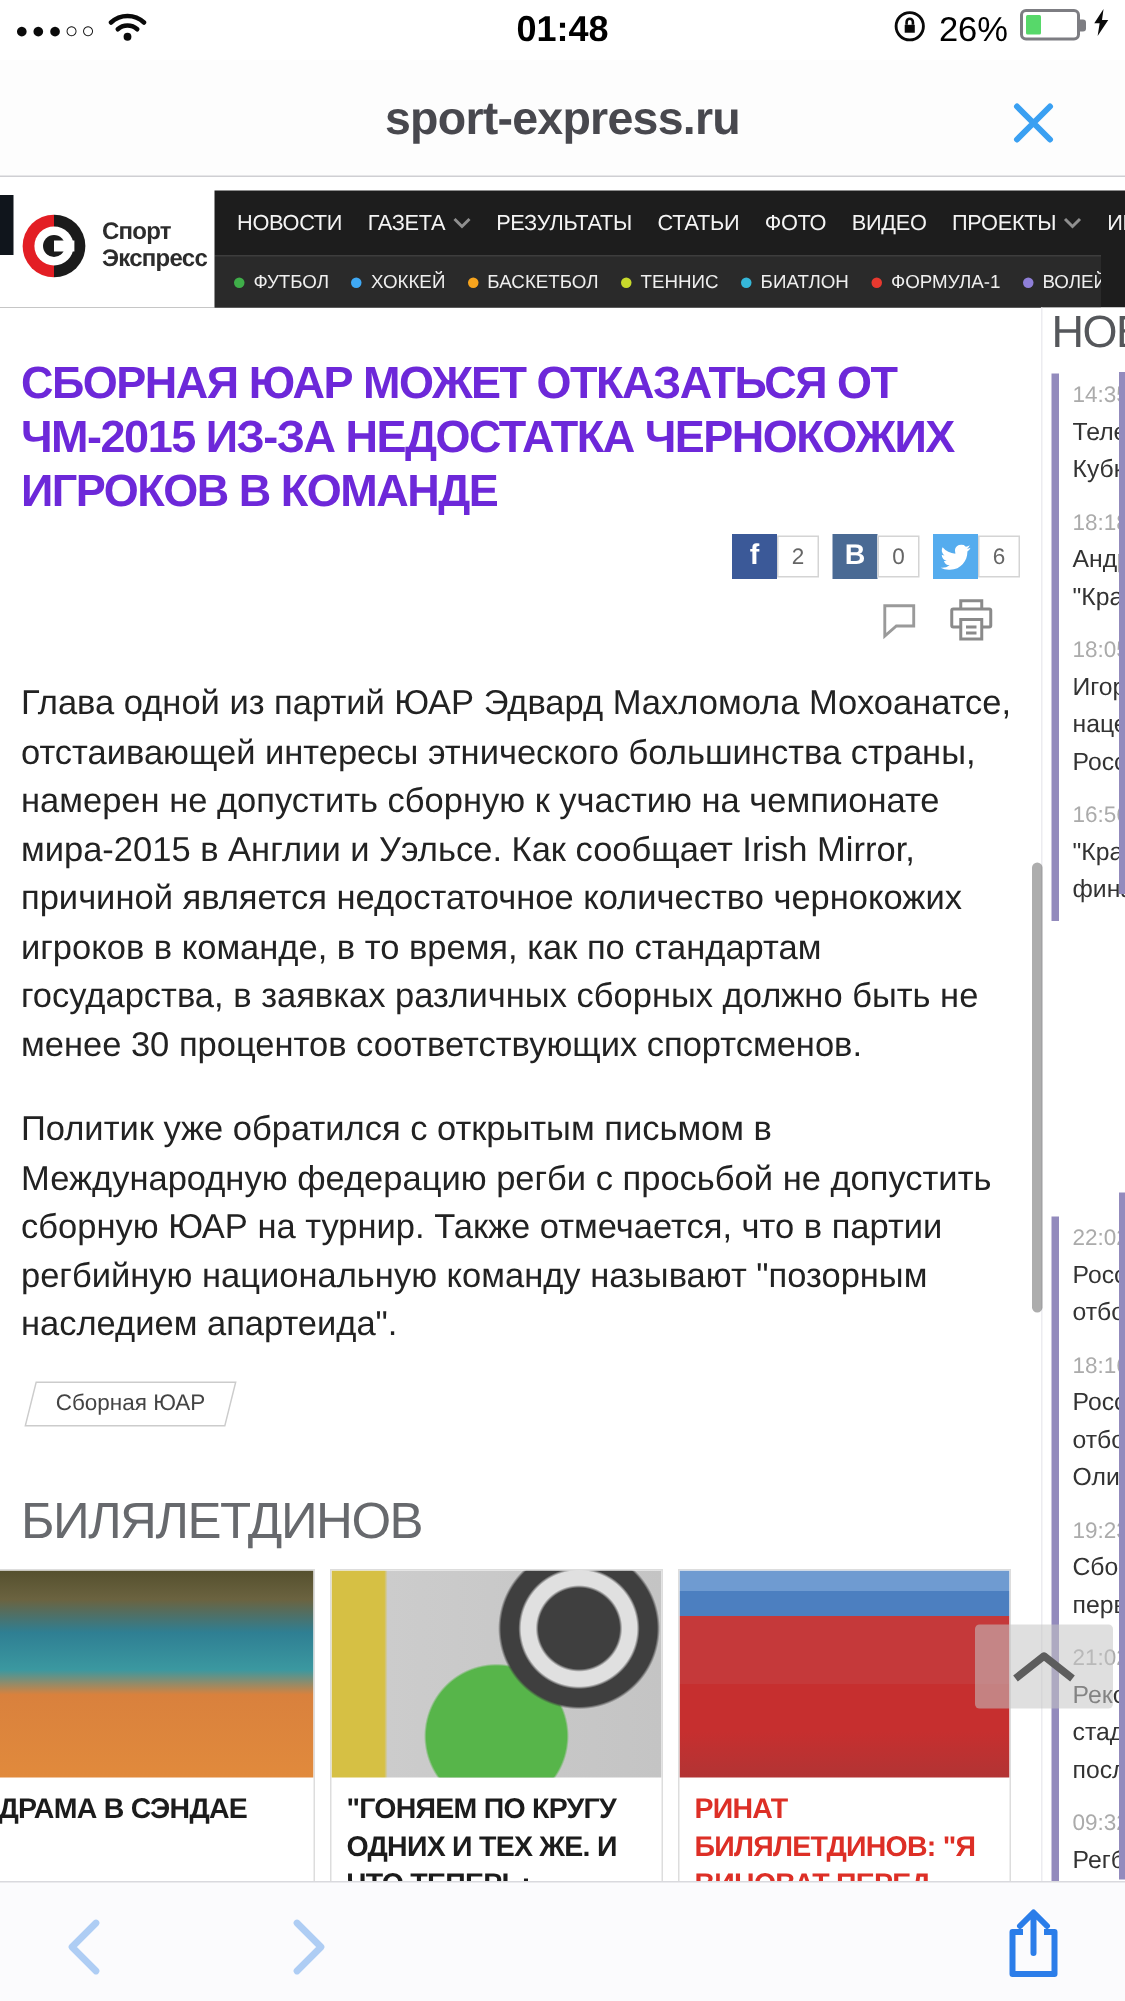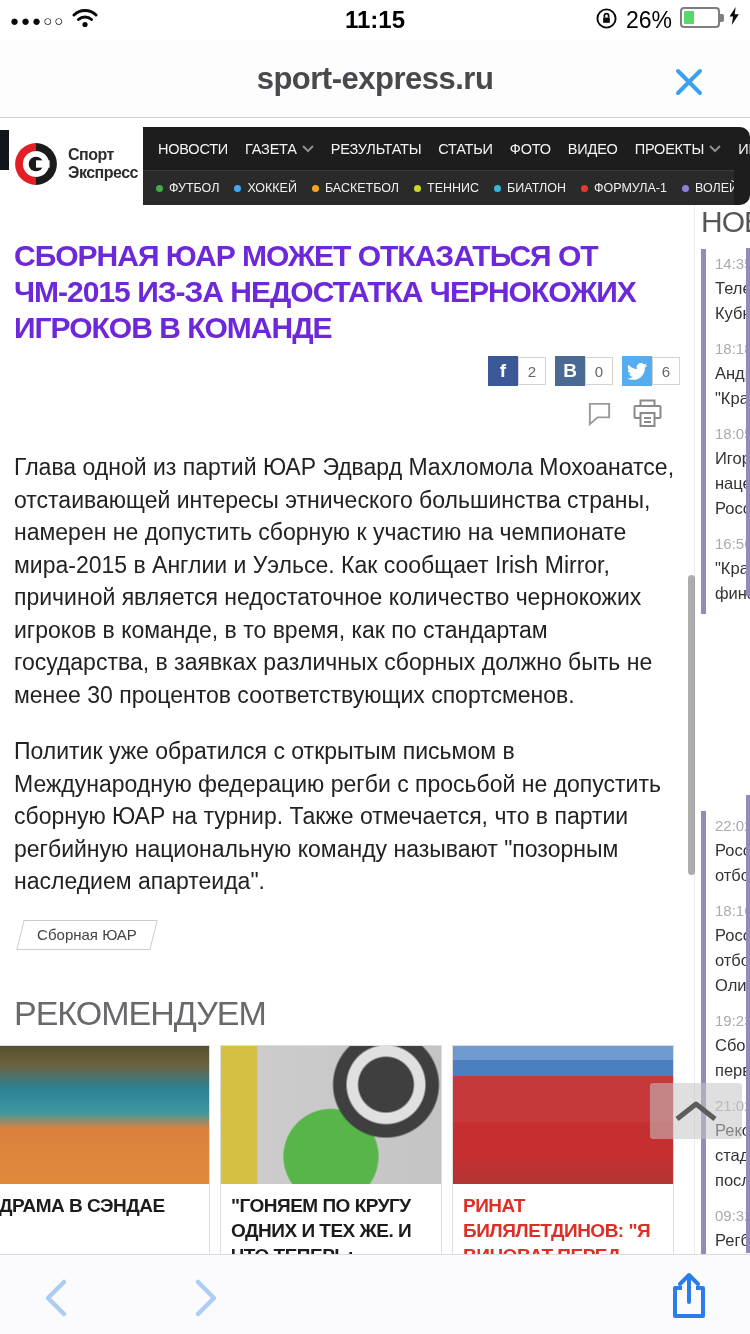--- a/index.html
+++ b/index.html
@@ -20,21 +20,21 @@
   .batt:after{ content:""; position:absolute; right:-6px; top:5px; width:4px; height:8px;
                background:#7d7d82; border-radius:0 2px 2px 0; }
 
   
   .titlebar{ position:absolute; top:40px; left:0; right:0; height:78px; background:#fdfdfd;
              border-bottom:1px solid #cfcfd3; display:flex; align-items:center; justify-content:center; }
   .urltitle{ font-size:31px; font-weight:700; color:#48484e; letter-spacing:-0.5px; }
   .closeX{ position:absolute; right:44px; top:25px; width:34px; height:34px; }
 
   
-  .siteheader{ position:absolute; top:127px; left:0; right:0; height:78px; background:#1d1d1d;border-radius:10px; }
+  .siteheader{ position:absolute; top:127px; left:0; right:0; height:78px; background:#1d1d1d; }
   .logo-panel{ position:absolute; left:0; top:-5px; width:143px; height:83px; background:#fff;
                display:flex; align-items:center; padding-left:13px; gap:9px; z-index:2; }
   .logo-sliver{ position:absolute; left:0; top:3px; width:9px; height:40px; background:#10151c; z-index:3; }
   .logo-text{ font-size:16px; line-height:18px; font-weight:700; color:#2c2c2c; letter-spacing:-0.5px; }
   .nav{ position:absolute; left:158px; top:0; right:0; height:43px; display:flex; align-items:center;
         gap:17px; overflow:hidden; white-space:nowrap; }
   .nav-item{ display:flex; align-items:center; gap:5px; color:#f4f4f4; font-size:14.5px;
              font-weight:500; letter-spacing:-0.2px; }
   .subnav{ position:absolute; left:143px; right:16px; top:43px; height:35px; background:#2a2a2a;
            border-top:1px solid #3d3d3d; display:flex; align-items:center; gap:15px;
@@ -104,21 +104,21 @@
 
   <div class="statusbar">
     <span class="sig">●●●○○</span>
     <span>
       <svg width="26" height="22" viewBox="0 0 26 22">
           <path d="M2 8a16 16 0 0 1 22 0" fill="none" stroke="#0a0a0a" stroke-width="3" stroke-linecap="round"></path>
           <path d="M6.5 12.5a9.5 9.5 0 0 1 13 0" fill="none" stroke="#0a0a0a" stroke-width="3" stroke-linecap="round"></path>
           <circle cx="13" cy="17.5" r="2.6" fill="#0a0a0a"></circle>
         </svg>
     </span>
-    <span class="clock">11:15</span>
+    <span class="clock">01:48</span>
     <span class="sb-right">
       <span>
         <svg width="23" height="23" viewBox="0 0 24 24">
             <circle cx="12" cy="12" r="9.5" fill="none" stroke="#0a0a0a" stroke-width="2"></circle>
             <rect x="8.5" y="11" width="7" height="5.5" fill="#0a0a0a"></rect>
             <path d="M9.8 11V9a2.2 2.2 0 0 1 4.4 0v2" fill="none" stroke="#0a0a0a" stroke-width="1.8"></path>
           </svg>
       </span>
       <span class="pct">26%</span>
       <span class="batt">
@@ -257,21 +257,21 @@
             <path d="M13 20h7M13 24h7" stroke="#8a8a8a" stroke-width="2"></path>
           </svg>
       </span>
     </div>
 
     <p class="para">Глава одной из партий ЮАР Эдвард Махломола Мохоанатсе, отстаивающей интересы этнического большинства страны, намерен не допустить сборную к участию на чемпионате мира-2015 в Англии и Уэльсе. Как сообщает Irish Mirror, причиной является недостаточное количество чернокожих игроков в команде, в то время, как по стандартам государства, в заявках различных сборных должно быть не менее 30 процентов соответствующих спортсменов.</p>
     <p class="para second">Политик уже обратился с открытым письмом в Международную федерацию регби с просьбой не допустить сборную ЮАР на турнир. Также отмечается, что в партии регбийную национальную команду называют "позорным наследием апартеида".</p>
 
     <div class="tag"><span>Сборная ЮАР</span></div>
 
-    <div class="rec-title">РЕКОМЕНДУЕМ</div>
+    <div class="rec-title">БИЛЯЛЕТДИНОВ</div>
 
     <div class="cards">
       <div class="card">
         <div class="thumb t1"></div>
         <div class="cap" style="color: rgb(28, 28, 28);">ДРАМА В СЭНДАЕ</div>
       </div>
       <div class="card">
         <div class="thumb t2"></div>
         <div class="cap" style="color: rgb(28, 28, 28);">"ГОНЯЕМ ПО КРУГУ ОДНИХ И ТЕХ ЖЕ. И ЧТО ТЕПЕРЬ: ГОНЧАРЕНКО В "КУБАНЬ", А ХОХЛОВА В</div>
       </div>

